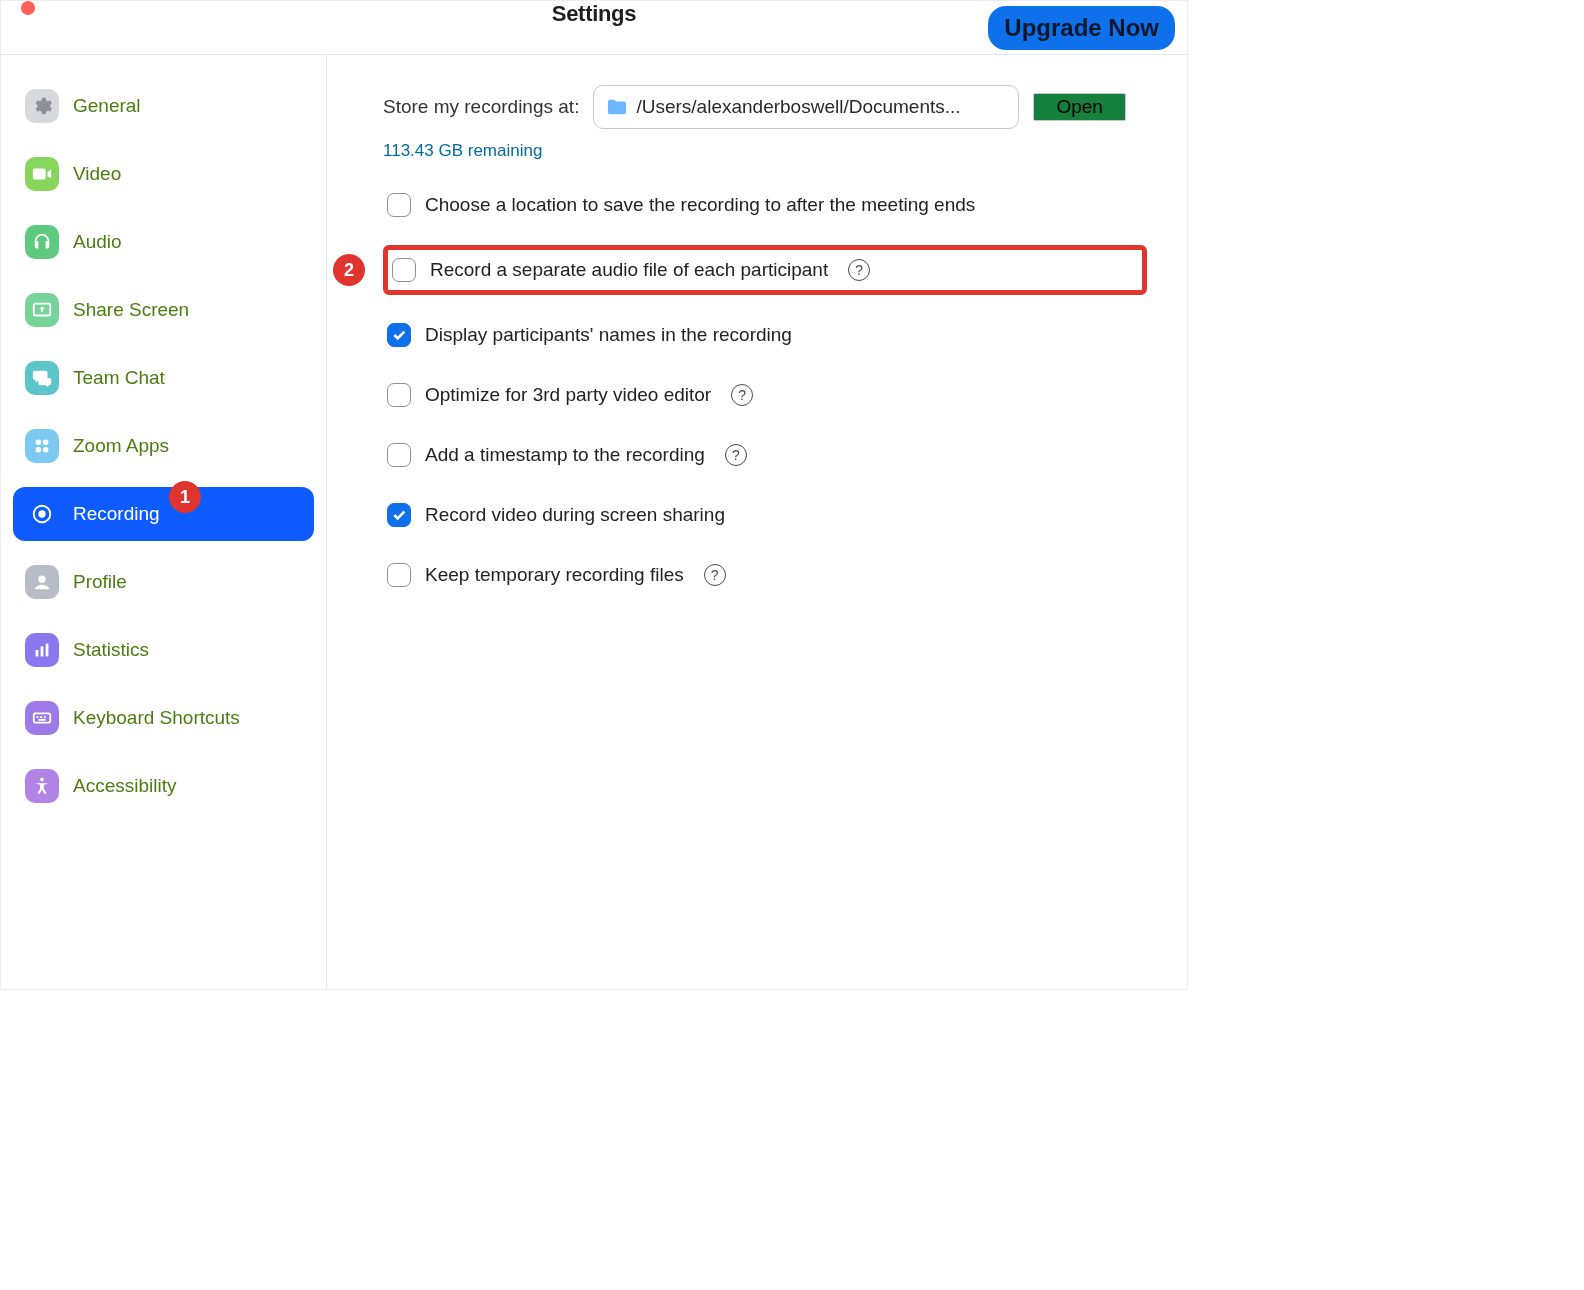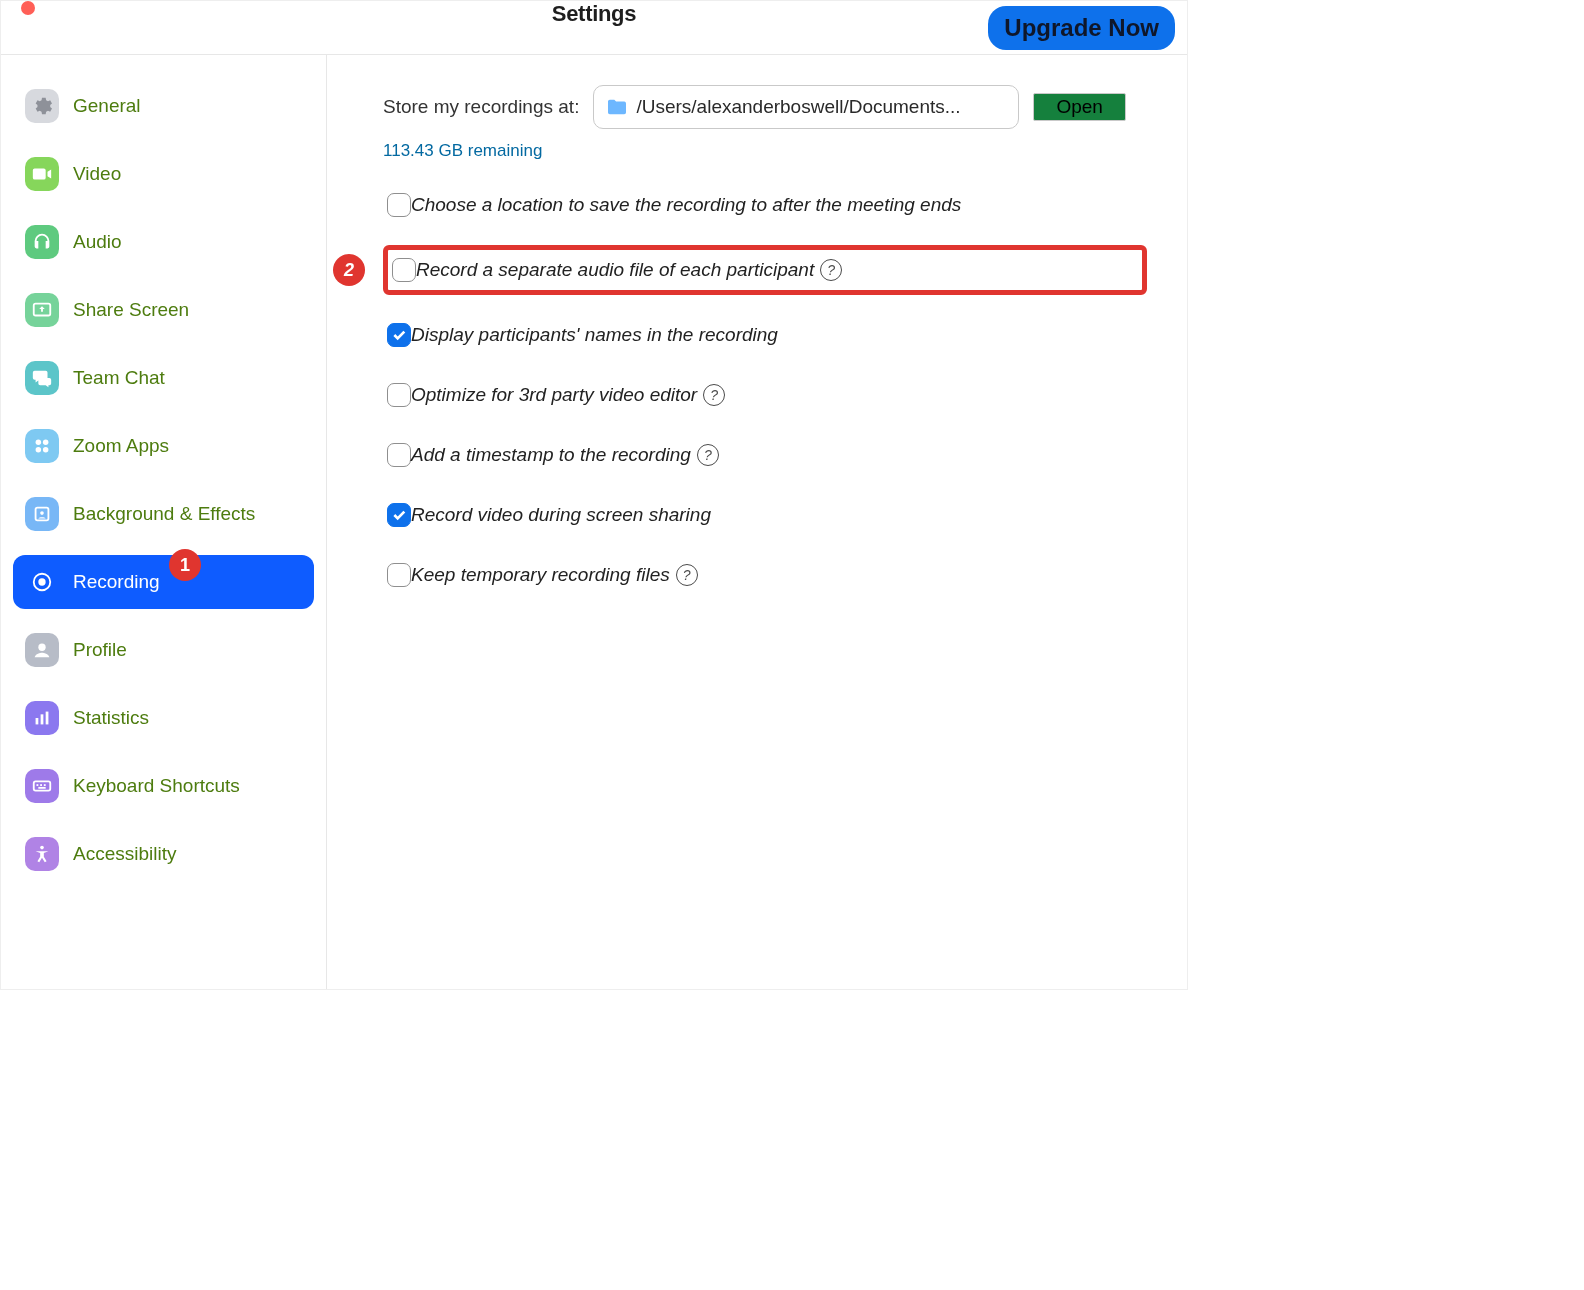--- a/index.html
+++ b/index.html
@@ -131,25 +131,25 @@
   }
   .options {
     margin-top: 24px;
     display: flex;
     flex-direction: column;
     gap: 20px;
   }
   .opt-row {
     display: flex;
     align-items: center;
+    gap: 14px;
     font-size: 19px;
     color: #222;
     position: relative;
     padding: 8px 4px;
-    font-style: italic;
   }
   .opt-row.nested { margin-left: 36px; }
   .cb {
     width: 24px; height: 24px;
     border-radius: 7px;
     border: 1.5px solid #8f8f8f;
     background: #fff;
     display:flex; align-items:center; justify-content:center;
     flex-shrink: 0;
     cursor: pointer;
@@ -253,30 +253,20 @@
           <svg viewBox="0 0 24 24" fill="#fff">
               <circle cx="8" cy="8" r="3"></circle>
               <circle cx="16" cy="8" r="3"></circle>
               <circle cx="8" cy="16" r="3"></circle>
               <circle cx="16" cy="16" r="3"></circle>
             </svg>
         </span>
         <span>Zoom Apps</span>
       </div>
 
-      <div class="side-item">
-        <span class="side-icon" style="background:#78b7f6">
-          <svg viewBox="0 0 24 24" fill="#fff">
-              <rect x="5" y="5" width="14" height="14" rx="2" fill="none" stroke="#fff" stroke-width="2"></rect>
-              <circle cx="12" cy="11" r="2"></circle>
-              <path d="M8 17c1-2 7-2 8 0"></path>
-            </svg>
-        </span>
-        <span>Background &amp; Effects</span>
-      </div>
 
       <div class="side-item active">
         <span class="side-icon" style="background:transparent">
           <svg viewBox="0 0 24 24">
               <circle cx="12" cy="12" r="9" fill="none" stroke="#fff" stroke-width="2"></circle>
               <circle cx="12" cy="12" r="4" fill="#fff"></circle>
             </svg>
         </span>
         <span>Recording</span>
         <span class="callout callout-1">1</span>

